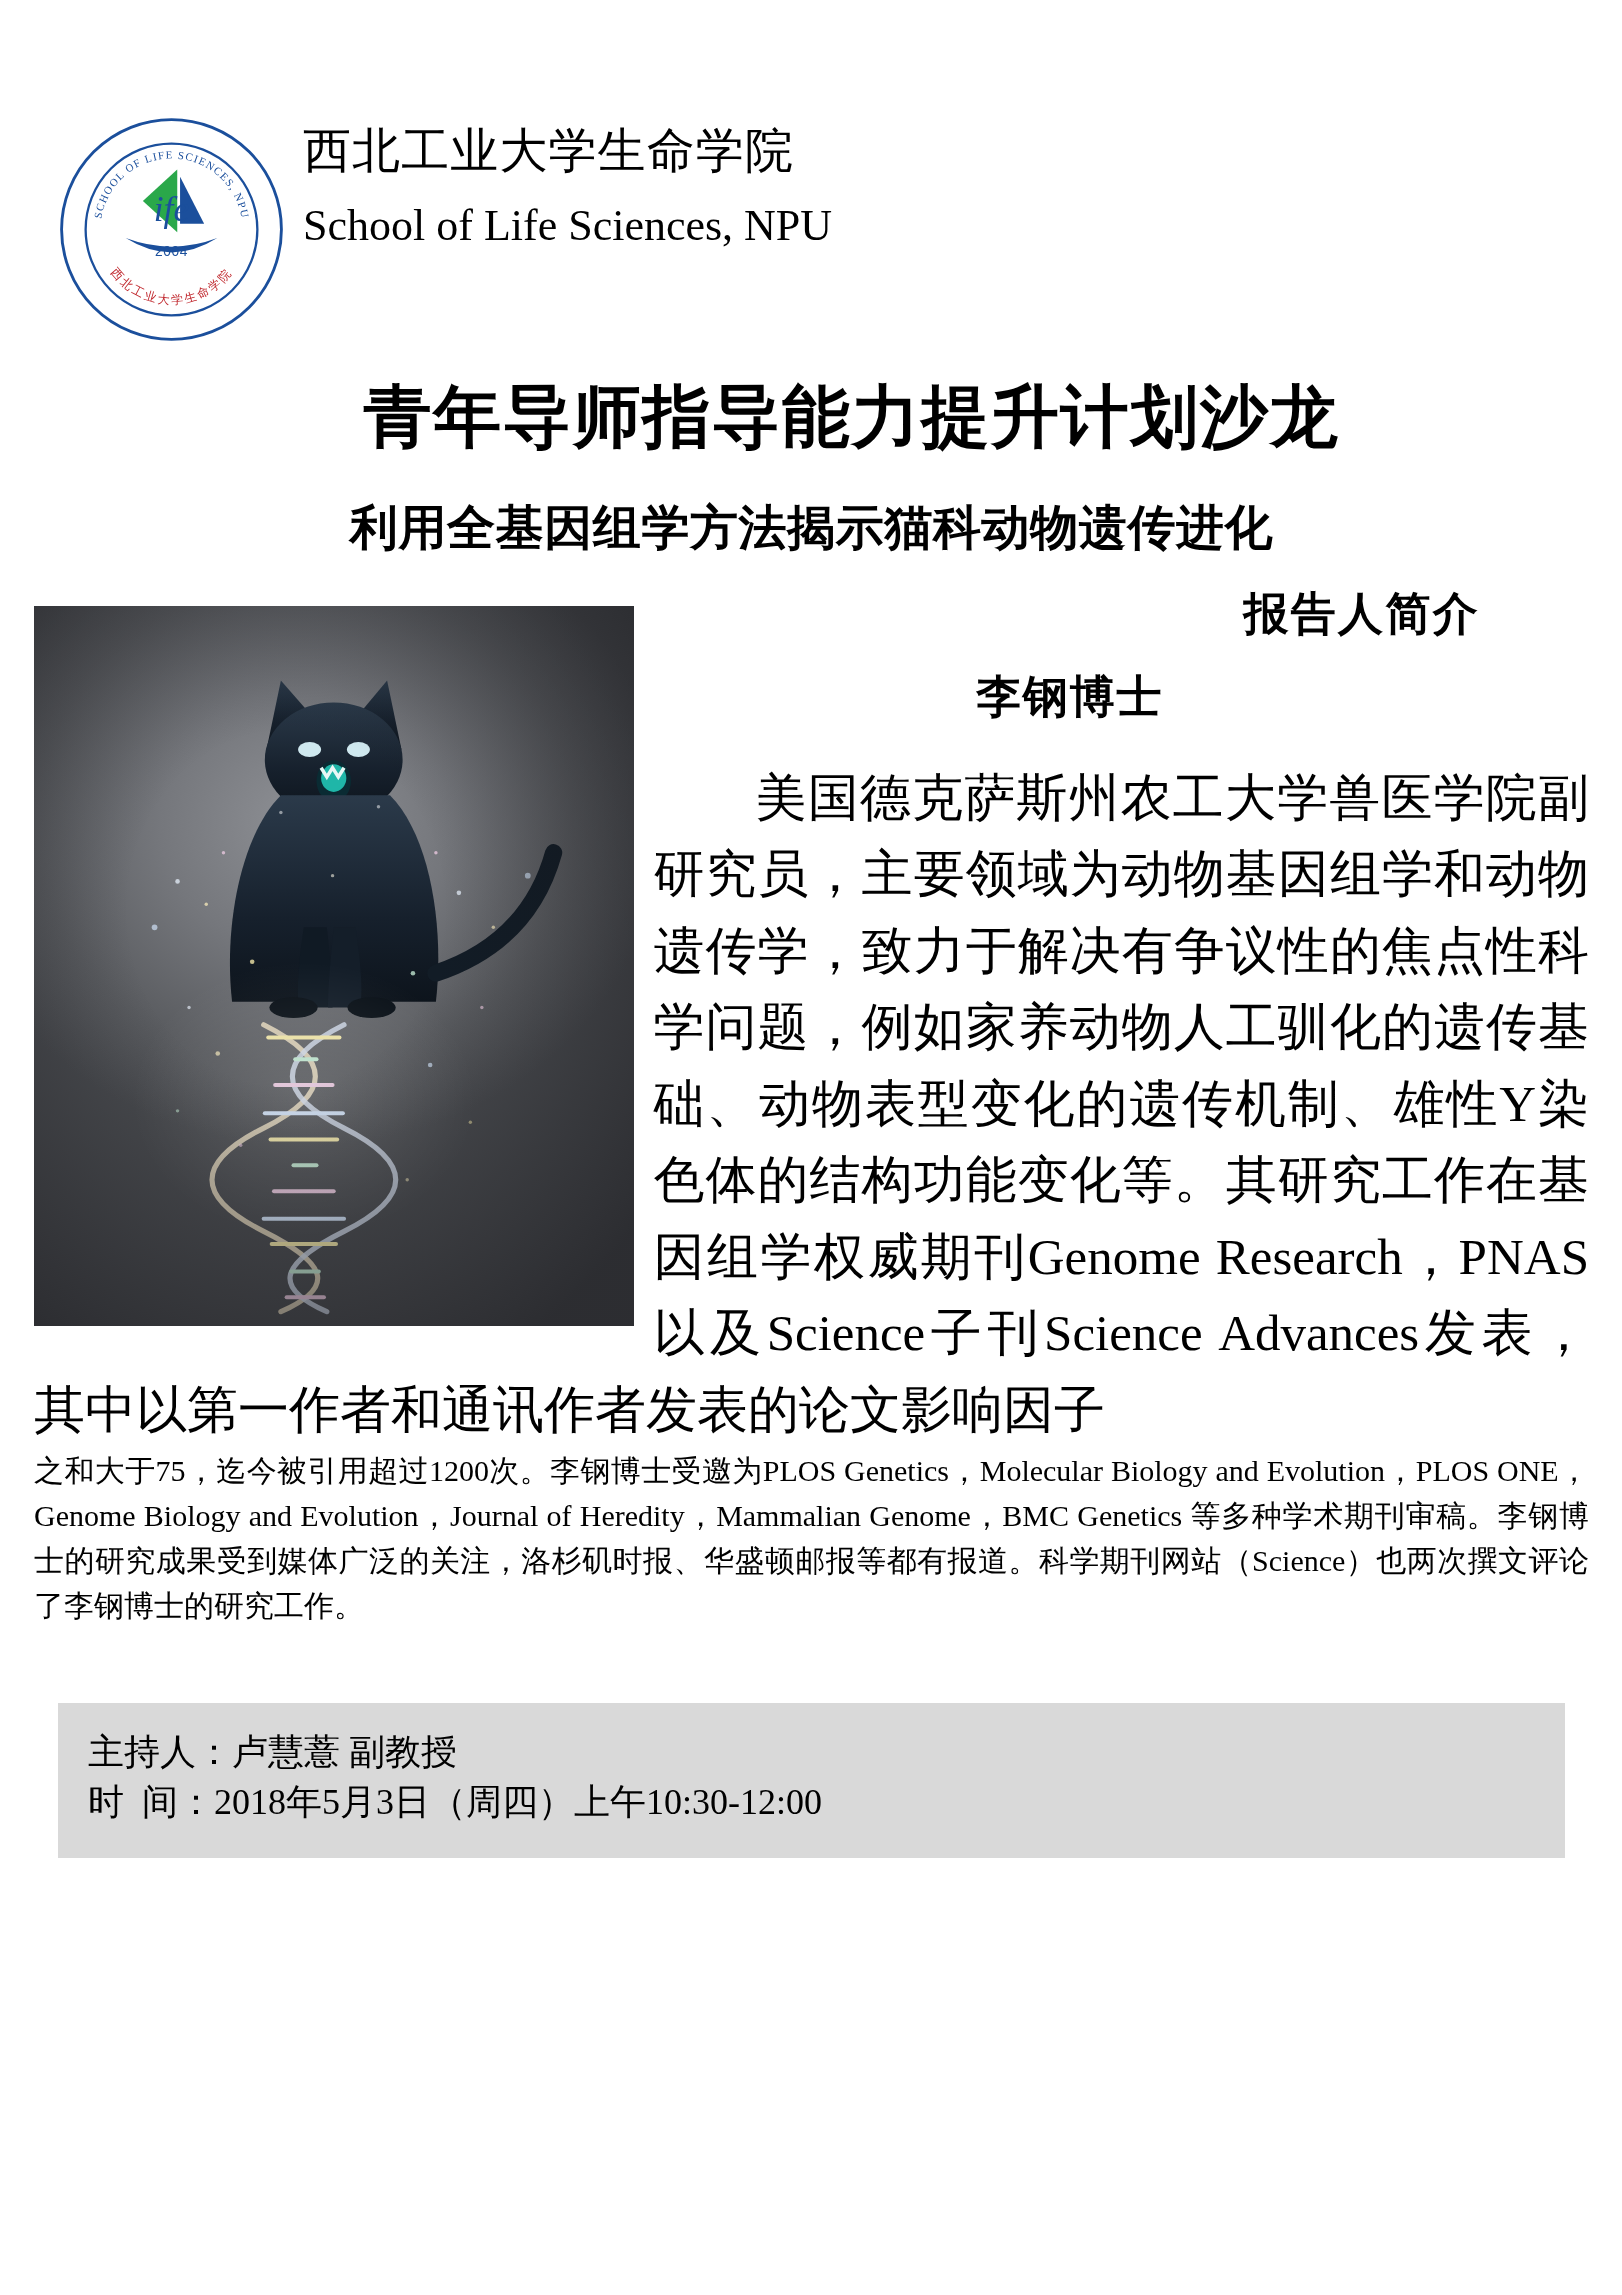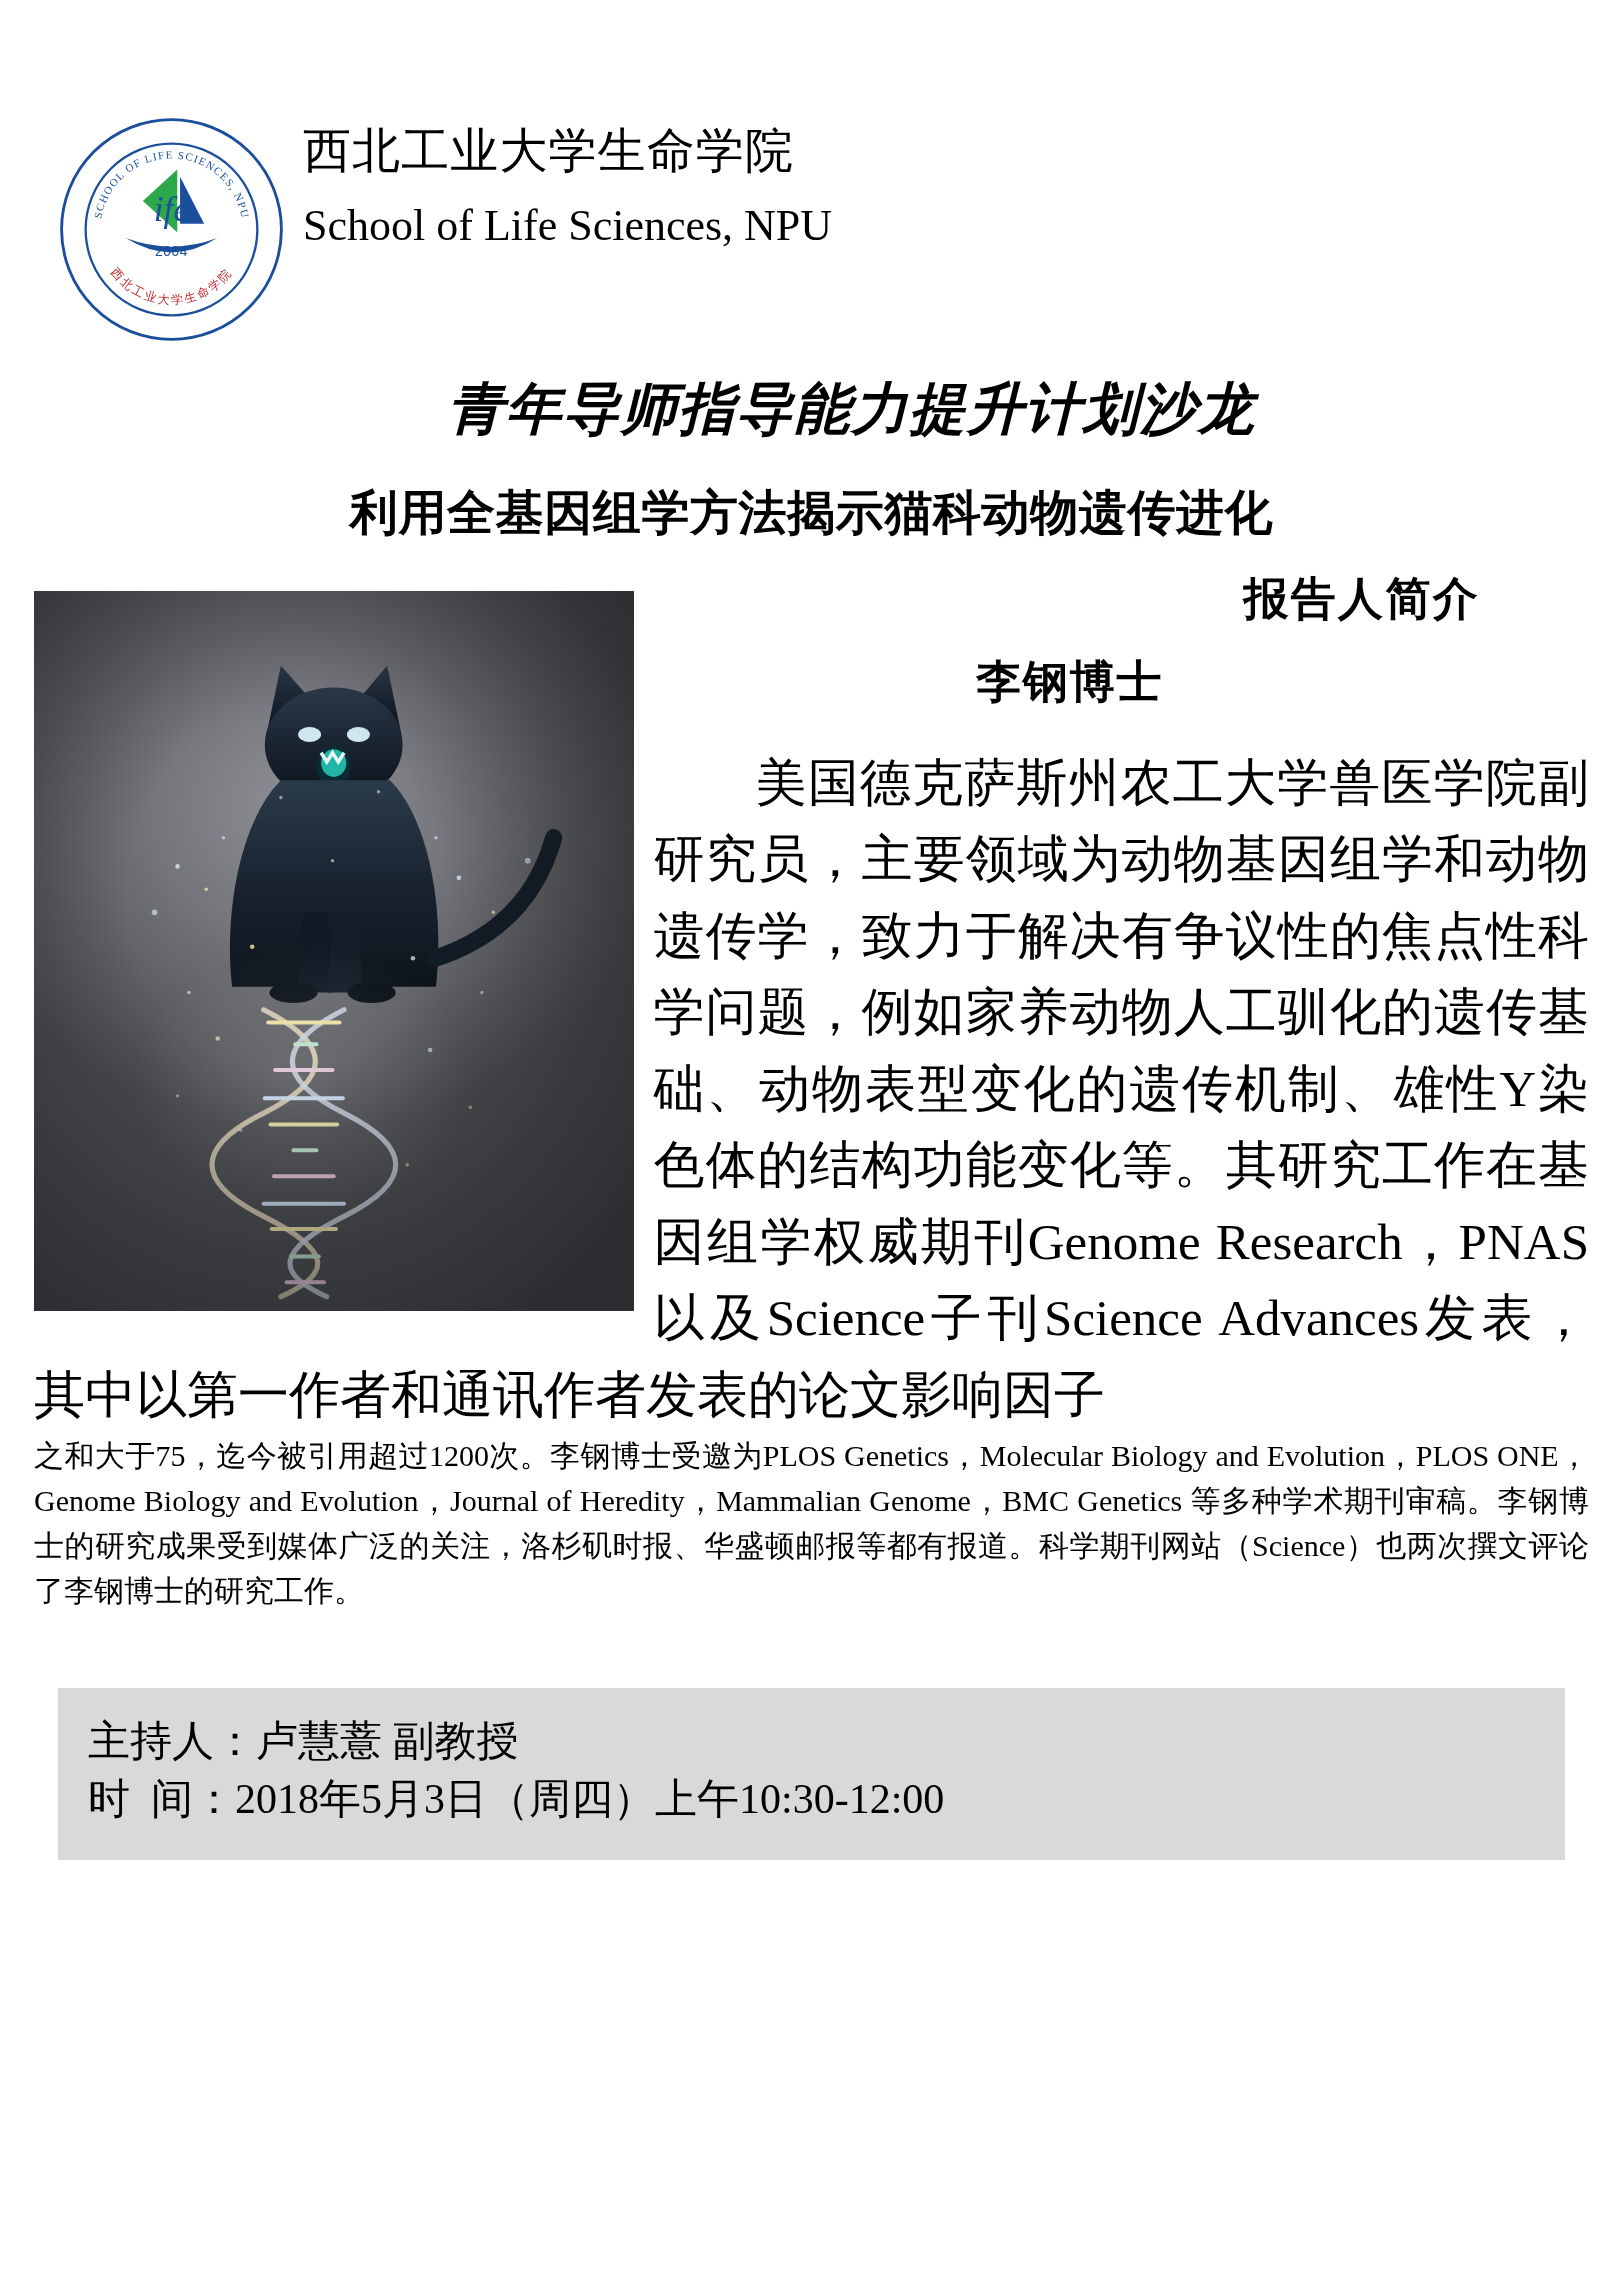--- a/index.html
+++ b/index.html
@@ -52,27 +52,26 @@
   }
   .org-en {
     font-size: 44px;
     line-height: 1.45;
     margin-top: 12.6px;
     white-space: nowrap;
   }
 
   
   .salon-title {
-    font-size: 56px;
+    font-size: 68px;
     font-weight: bold;
     text-align: center;
     letter-spacing: 1.7px;
     margin-top: 27.5px;
     padding-left: 80px;
-    font-style: italic;
   }
   .talk-title {
     font-size: 48px;
     font-weight: bold;
     text-align: center;
     letter-spacing: 0.6px;
     margin-top: 33px;
   }
 
   
@@ -135,21 +134,21 @@
   }
   .clear { clear: both; height: 0; }
 
   
   .info-box {
     margin: 75px 24px 0 24px;
     background: #d9d9d9;
     padding: 25px 30px 31px 30px;
   }
   .info-line {
-    font-size: 42px;
+    font-size: 36px;
     line-height: 1.38;
     white-space: pre;
   }
 
   
   .footer {
     margin-top: 69px;
     text-align: center;
     padding-left: 241px;
   }

